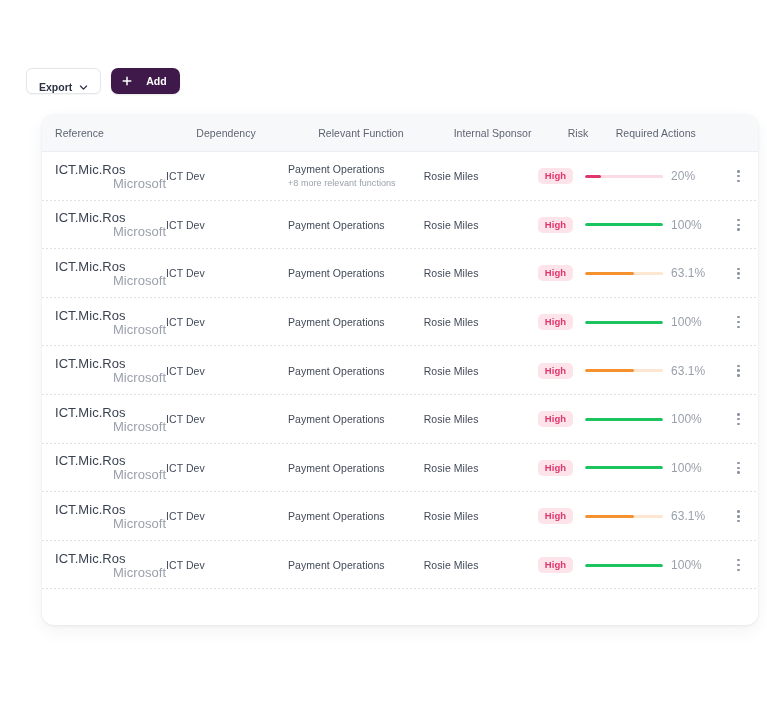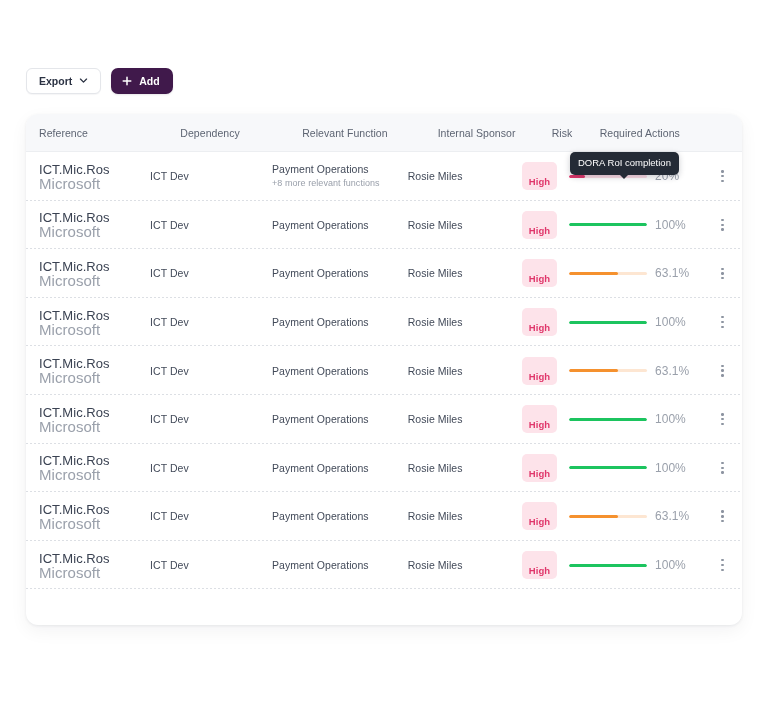--- a/index.html
+++ b/index.html
@@ -21,44 +21,44 @@
     font-size: 15.5px; font-weight: bold; color: #1c2434;
     letter-spacing: -0.2px; line-height: 20px;
   }
   .page-subtitle {
     margin-top: 5px; font-size: 10.5px; color: #8a909c;
     line-height: 14px; letter-spacing: 0.05px;
   }
   .header-actions { display: flex; align-items: center; gap: 10px; padding-top: 6px; }
 
   .btn-export {
-    display: inline-flex; align-items: center; gap: 7px;
+    display: inline-flex; align-items: flex-end; gap: 7px;
     height: 26px; padding: 0 12px;
     background: #ffffff; border: 1px solid #e4e6ea; border-radius: 6px;
     font-size: 10.5px; font-weight: bold; color: #2b3243;
     box-shadow: 0 1px 1px rgba(16,24,40,0.04);
     cursor: pointer; white-space: nowrap;
   }
   .chev { display:inline-block; width:9px; height:9px; position:relative; top:-1px; }
   .chev svg { display:block; }
 
   .btn-add {
-    display: inline-flex; align-items: center; gap: 7px;
+    display: inline-flex; align-items: center; gap: 14px;
     height: 26px; padding: 0 13px 0 11px;
     background: #40194b; border: none; border-radius: 7px;
     font-size: 10.5px; font-weight: bold; color: #ffffff;
     box-shadow: 0 1px 2px rgba(16,24,40,0.10);
     cursor: pointer; white-space: nowrap;
   }
   .plus { display:inline-block; width:10px; height:10px; position:relative; }
   .plus svg { display:block; }
 
   
   .card {
-    position: absolute; left: 26px; top: 114px; width: 716px; height: 511px;
+    position: absolute; left: 42px; top: 114px; width: 716px; height: 511px;
     background: #ffffff; border-radius: 12px;
     box-shadow: 0 1px 3px rgba(16,24,40,0.07), 0 6px 18px rgba(16,24,40,0.05);
     overflow: hidden;
   }
 
   .thead {
     display: flex; align-items: center; height: 38px;
     background: #f7f8fa; border-bottom: 1px solid #eceef1;
   }
   .th {
@@ -76,26 +76,26 @@
 
   .tbody { position: relative; }
   .row {
     display: flex; align-items: center; height: 48.6px;
     background: #ffffff;
     background-image: linear-gradient(to right, #dcdfe4 38%, rgba(255,255,255,0) 0%);
     background-position: bottom left; background-size: 4px 1px; background-repeat: repeat-x;
   }
   .cell { font-size: 10.5px; color: #424a59; letter-spacing: 0.05px; white-space: nowrap; }
   .ref-main { font-size: 13px; color: #3a4252; line-height: 14px; }
-  .ref-sub  { font-size: 15px; color: #9aa0ab; line-height: 13px; margin-top: 0; }
+  .ref-sub  { font-size: 13px; color: #9aa0ab; line-height: 13px; margin-top: 0; text-align: right; }
   .func-main { font-size: 10.5px; color: #424a59; line-height: 14px; }
   .func-sub  { font-size: 9px; color: #9aa0ab; line-height: 13px; margin-top: 1px; }
 
   .badge {
-    display: inline-block; padding: 14px 7px 3px; border-radius: 5px;
+    display: inline-block; padding: 2px 7px 3px; border-radius: 5px;
     font-size: 9.5px; font-weight: bold; letter-spacing: 0.1px;
   }
   .badge-high { background: #fde3ea; color: #e0376b; }
 
   
   .act-wrap { display: flex; align-items: center; gap: 8px; }
   .track {
     position: relative; width: 78px; height: 3px; border-radius: 2px; overflow: hidden;
   }
   .track.t-pink  { background: #fbdbe4; }
@@ -402,15 +402,14 @@
             <div class="kebab">
               <i></i>
               <i></i>
               <i></i>
             </div>
           </div>
         </div>
       </div>
   </div>
 
-  <div class="tooltip">DORA RoI completion</div>
 
 </div>
 
 </body></html>

